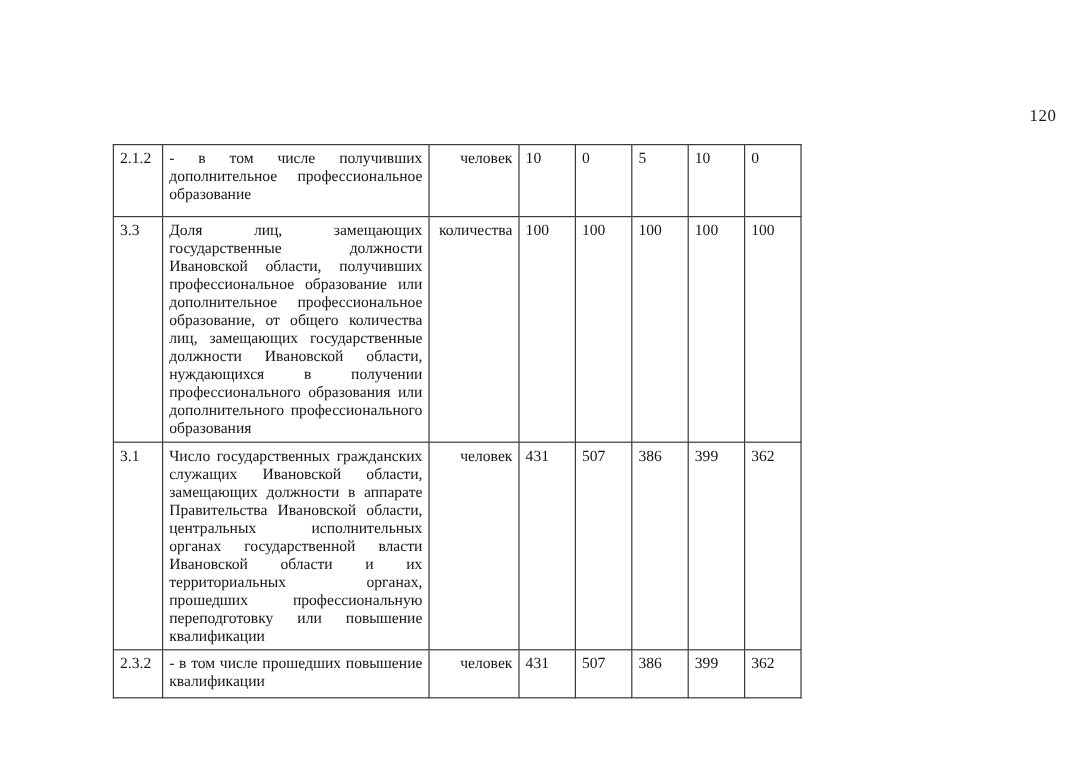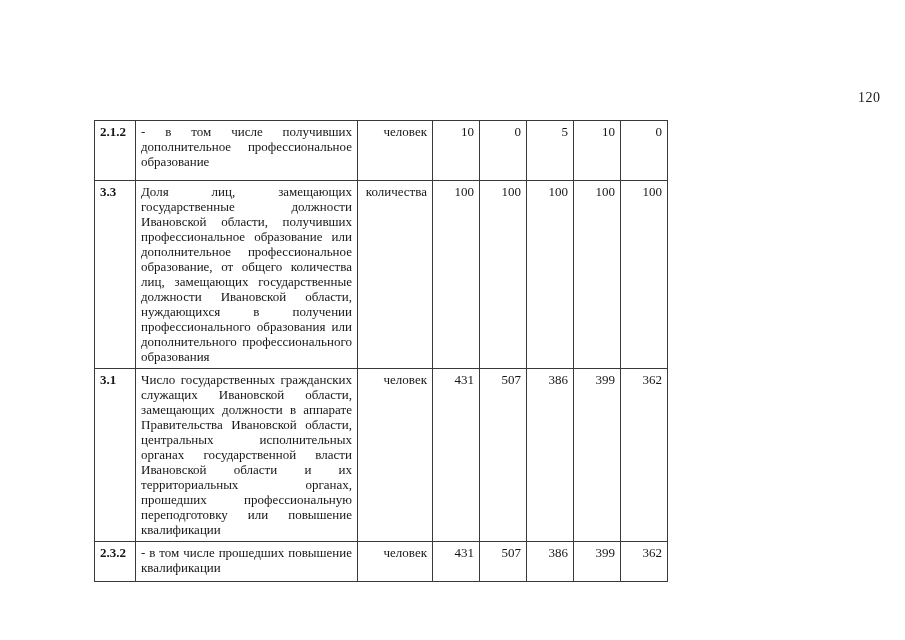--- a/index.html
+++ b/index.html
@@ -38,32 +38,31 @@
   }
   table.doc-table td {
     border: 1px solid #3a3a3a;
     vertical-align: top;
     padding: 3px 5px 4px 5px;
     word-wrap: break-word;
   }
   td.c-code {
     padding-left: 4px;
     white-space: nowrap;
-    font-weight: bold;
   }
   td.c-name {
     text-align: justify;
     text-align-last: left;
   }
   td.c-unit {
     padding-left: 4px;
     text-align: right;
   }
   td.c-val {
-    text-align: right;
+    text-align: left;
     padding-top: 5px;
   }
 </style>
 </head>
 <body>
 
 <div class="page">
   <div class="page-number">120</div>
 
   <table class="doc-table">

